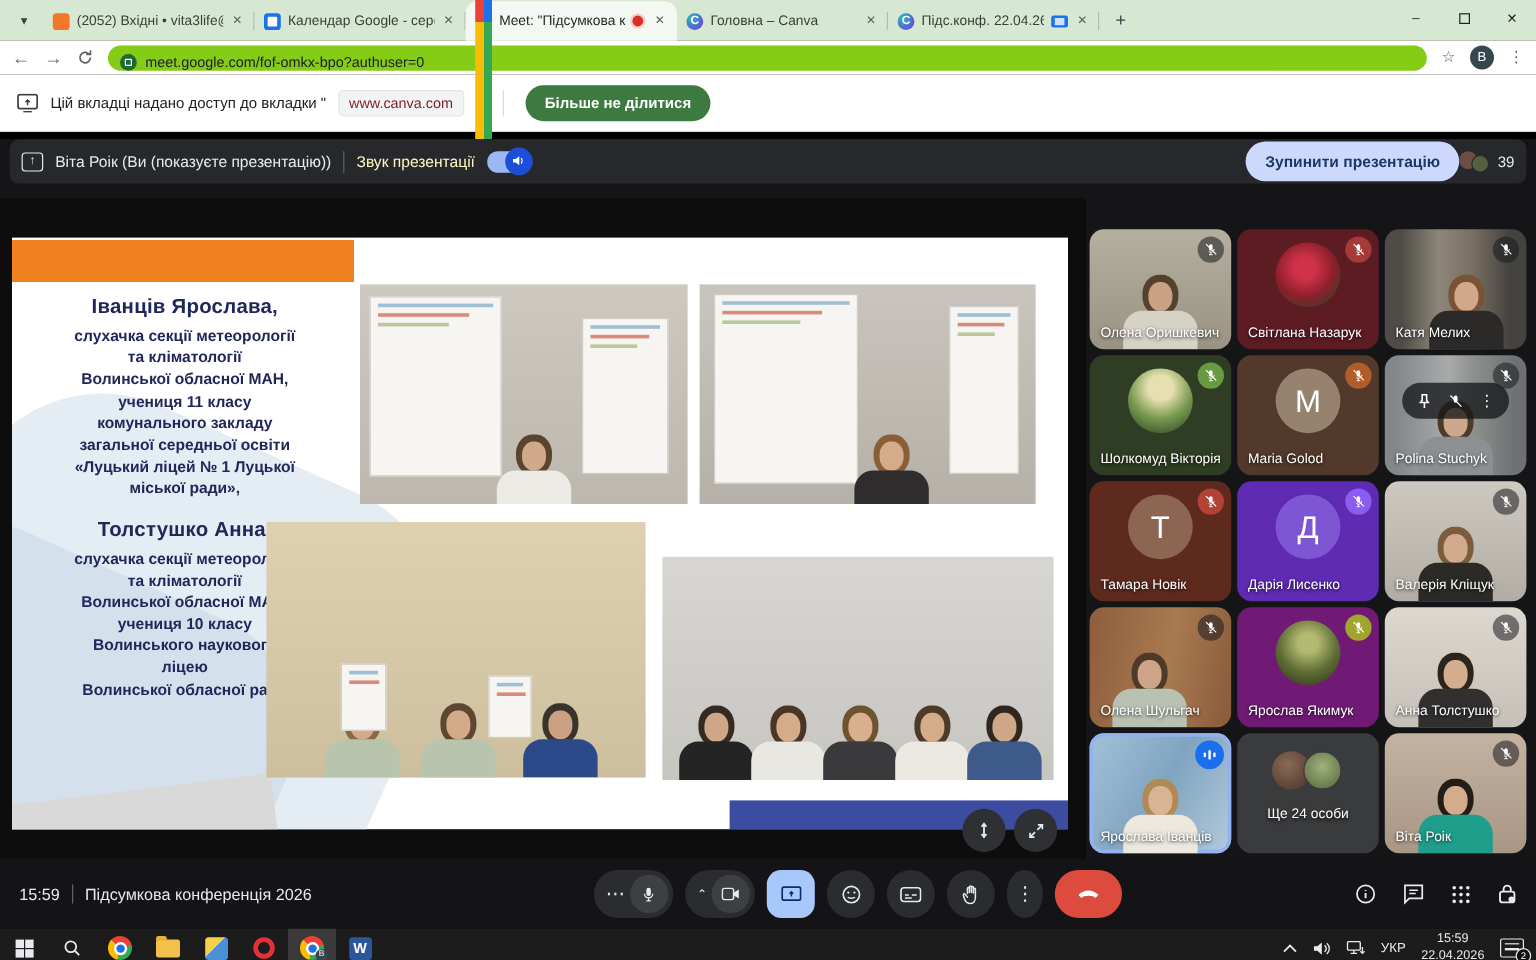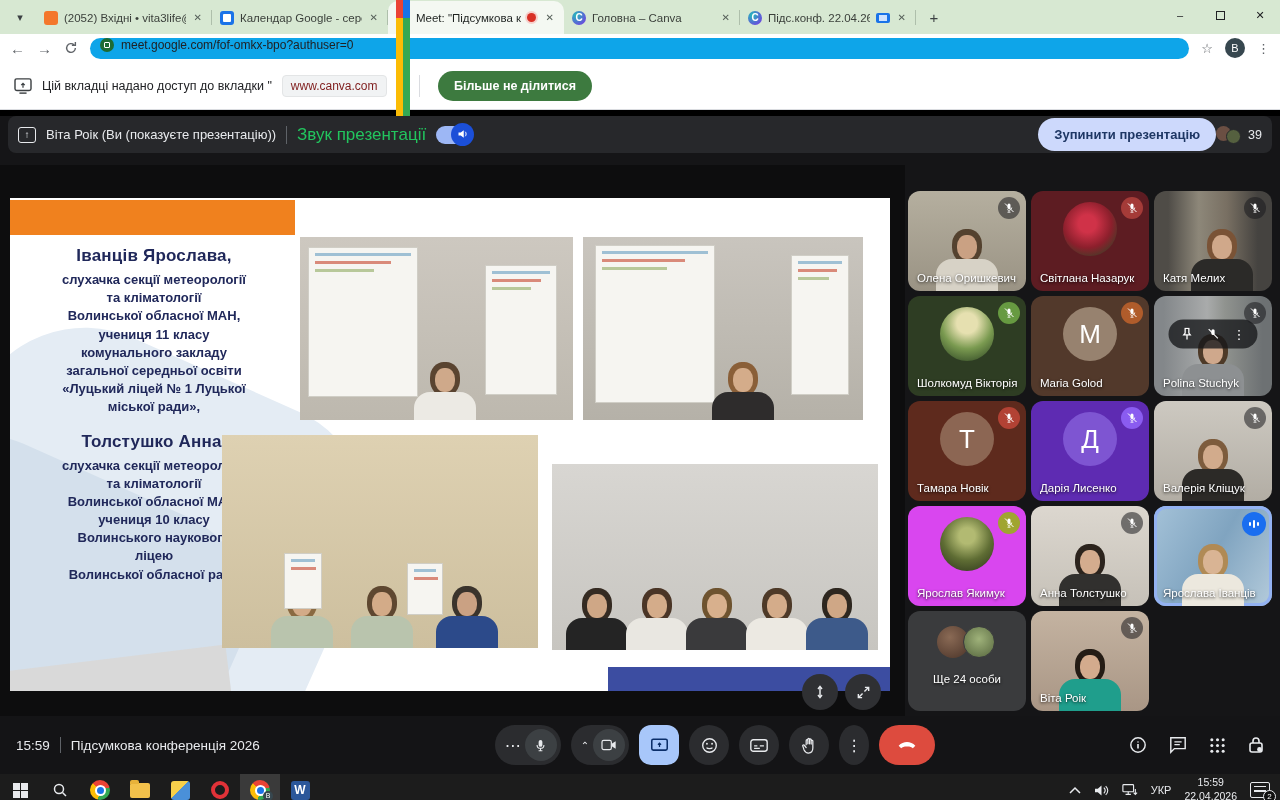--- a/index.html
+++ b/index.html
@@ -25,42 +25,42 @@
   .shr { width:14px; height:10px; background:#1a73e8; border-radius:2px; position:relative; }
   .shr::after { content:""; position:absolute; inset:2px 3px; background:#cfe2ff; }
   .tclose { font-size:10px; color:#56605a; padding:2px; }
   .newtab-btn { width:24px; height:24px; margin:0 0 5px 6px; display:flex; align-items:center; justify-content:center; font-size:15px; color:#3c4043; }
   .winctl { position:absolute; right:0; top:0; height:30px; display:flex; align-items:center; gap:0; }
   .wbtn { width:40px; height:30px; display:flex; align-items:center; justify-content:center; color:#202124; font-size:11px; }
   .wbox { width:9px; height:9px; border:1.3px solid #202124; }
 
   .toolbar { height:28px; background:#ffffff; display:flex; align-items:center; padding:0 10px; gap:12px; }
   .navic { color:#5f6368; font-size:15px; line-height:1; }
-  .omnibox { flex:1; height:21px; background:#0ea5e9; border-radius:11px; display:flex; align-items:flex-start; gap:7px; padding:0 10px; }
+  .omnibox { flex:1; height:21px; background:#84cc16; border-radius:11px; display:flex; align-items:flex-end; gap:7px; padding:0 10px; }
   .castdot { width:14px; height:14px; border-radius:50%; background:#1d6b33; position:relative; flex:0 0 14px; }
   .castdot::after { content:""; position:absolute; inset:4px; border:1.2px solid #fff; border-radius:1px; }
   .url { font-size:12px; color:#202124; }
   .star { color:#5f6368; font-size:13px; }
   .avatar-b { width:20px; height:20px; border-radius:50%; background:#37474f; color:#fff; font-size:11px; display:flex; align-items:center; justify-content:center; }
   .kebab { color:#5f6368; font-size:13px; }
 
   .banner { height:48px; background:#fff; border-bottom:1px solid #dadce0; display:flex; align-items:center; padding-left:14px; gap:10px; }
   .banner .scrico { color:#3c4043; }
   .banner-text { font-size:12.5px; color:#202124;text-align:center; }
   .chip { background:#f1f3f4; border:1px solid #e3e5e6; border-radius:4px; padding:3px 8px; font-size:12px; color:#7f1d1d; }
   .vline { width:1px; height:22px; background:#dadce0; margin:0 8px; }
   .stop-share-btn { background:#3d7a3f; color:#fff; border:none; border-radius:16px; padding:8px 16px; font-size:12.5px; font-weight:700; font-family:inherit; }
 
   
   .meet { position:relative; height:658px; background:#151517; }
   .presentbar { margin:6px 8px 0; height:37px; background:#27282b; border-radius:8px; display:flex; align-items:center; padding:0 10px; gap:10px; }
   .pbox { width:18px; height:16px; border:1.6px solid #e8eaed; border-radius:3px; display:flex; align-items:center; justify-content:center; color:#e8eaed; font-size:10px; }
   .presenter { color:#e8eaed; font-size:13px; }
   .pb-div { width:1px; height:18px; background:#5f6368; }
-  .soundlbl { color:#22c55e; font-size:17px; }
+  .soundlbl { color:#fef9c3; font-size:13px; }
   .toggle { width:36px; height:18px; background:#9db7f5; border-radius:9px; position:relative; }
   .toggle .thumb { position:absolute; right:-2px; top:-3px; width:23px; height:23px; border-radius:50%; background:#1b4fd8; display:flex; align-items:center; justify-content:center; }
   .pb-right { margin-left:auto; display:flex; align-items:center; }
   .stop-present-btn { background:#cdd9fc; color:#1e3764; border:none; border-radius:18px; padding:9px 16px; font-size:13px; font-weight:700; font-family:inherit; }
   .pcount { display:flex; align-items:center; gap:6px; }
   .pc-avs { position:relative; width:26px; height:18px; }
   .pc-avs i { position:absolute; width:15px; height:15px; border-radius:50%; }
   .pc-avs i:first-child { left:0; top:0; background:#6b4f43; }
   .pc-avs i:last-child { left:10px; top:3px; background:#55603f; border:1px solid #27282b; }
   .pc-num { color:#e8eaed; font-size:12.5px; }
@@ -511,21 +511,36 @@
           </div>
           <span class="tbadge" style="background:rgba(25,26,29,0.55)">
             <svg width="12" height="12" viewBox="0 0 24 24">
               <path d="M12 14a3 3 0 0 0 3-3V6a3 3 0 0 0-6 0v5a3 3 0 0 0 3 3z" fill="#fff"></path>
               <path d="M17.5 11a5.5 5.5 0 0 1-9 4.2M6.5 11v.3M12 16.5V20M9 20.5h6" stroke="#fff" stroke-width="1.6" fill="none"></path>
               <path d="M4 3l17 17" stroke="#fff" stroke-width="2"></path>
             </svg>
           </span>
           <span class="tname">Валерія Кліщук</span>
         </div>
-        <div class="tile" style="background: #d946ef; padding-left: 24px;">
+        <div class="tile" style="background: linear-gradient(100deg, rgb(142, 93, 61), rgb(169, 122, 80) 55%, rgb(138, 90, 58));">
+          <div class="fg" style="left:42%;">
+            <div class="hd" style="background:#4f3a27"></div>
+            <div class="fc" style="background:#cda487"></div>
+            <div class="bd" style="background:#b9c2b2"></div>
+          </div>
+          <span class="tbadge" style="background:rgba(25,26,29,0.55)">
+            <svg width="12" height="12" viewBox="0 0 24 24">
+              <path d="M12 14a3 3 0 0 0 3-3V6a3 3 0 0 0-6 0v5a3 3 0 0 0 3 3z" fill="#fff"></path>
+              <path d="M17.5 11a5.5 5.5 0 0 1-9 4.2M6.5 11v.3M12 16.5V20M9 20.5h6" stroke="#fff" stroke-width="1.6" fill="none"></path>
+              <path d="M4 3l17 17" stroke="#fff" stroke-width="2"></path>
+            </svg>
+          </span>
+          <span class="tname">Олена Шульгач</span>
+        </div>
+        <div class="tile" style="background: #701a75; padding-left: 24px;">
           <div class="tcircle" style="background:radial-gradient(circle at 50% 35%,#b2ba72 18%,#5f6d34 55%,#353e1f 90%)"></div>
           <span class="tbadge" style="background:#a0a530">
             <svg width="12" height="12" viewBox="0 0 24 24">
               <path d="M12 14a3 3 0 0 0 3-3V6a3 3 0 0 0-6 0v5a3 3 0 0 0 3 3z" fill="#fff"></path>
               <path d="M17.5 11a5.5 5.5 0 0 1-9 4.2M6.5 11v.3M12 16.5V20M9 20.5h6" stroke="#fff" stroke-width="1.6" fill="none"></path>
               <path d="M4 3l17 17" stroke="#fff" stroke-width="2"></path>
             </svg>
           </span>
           <span class="tname">Ярослав Якимук</span>
         </div>

